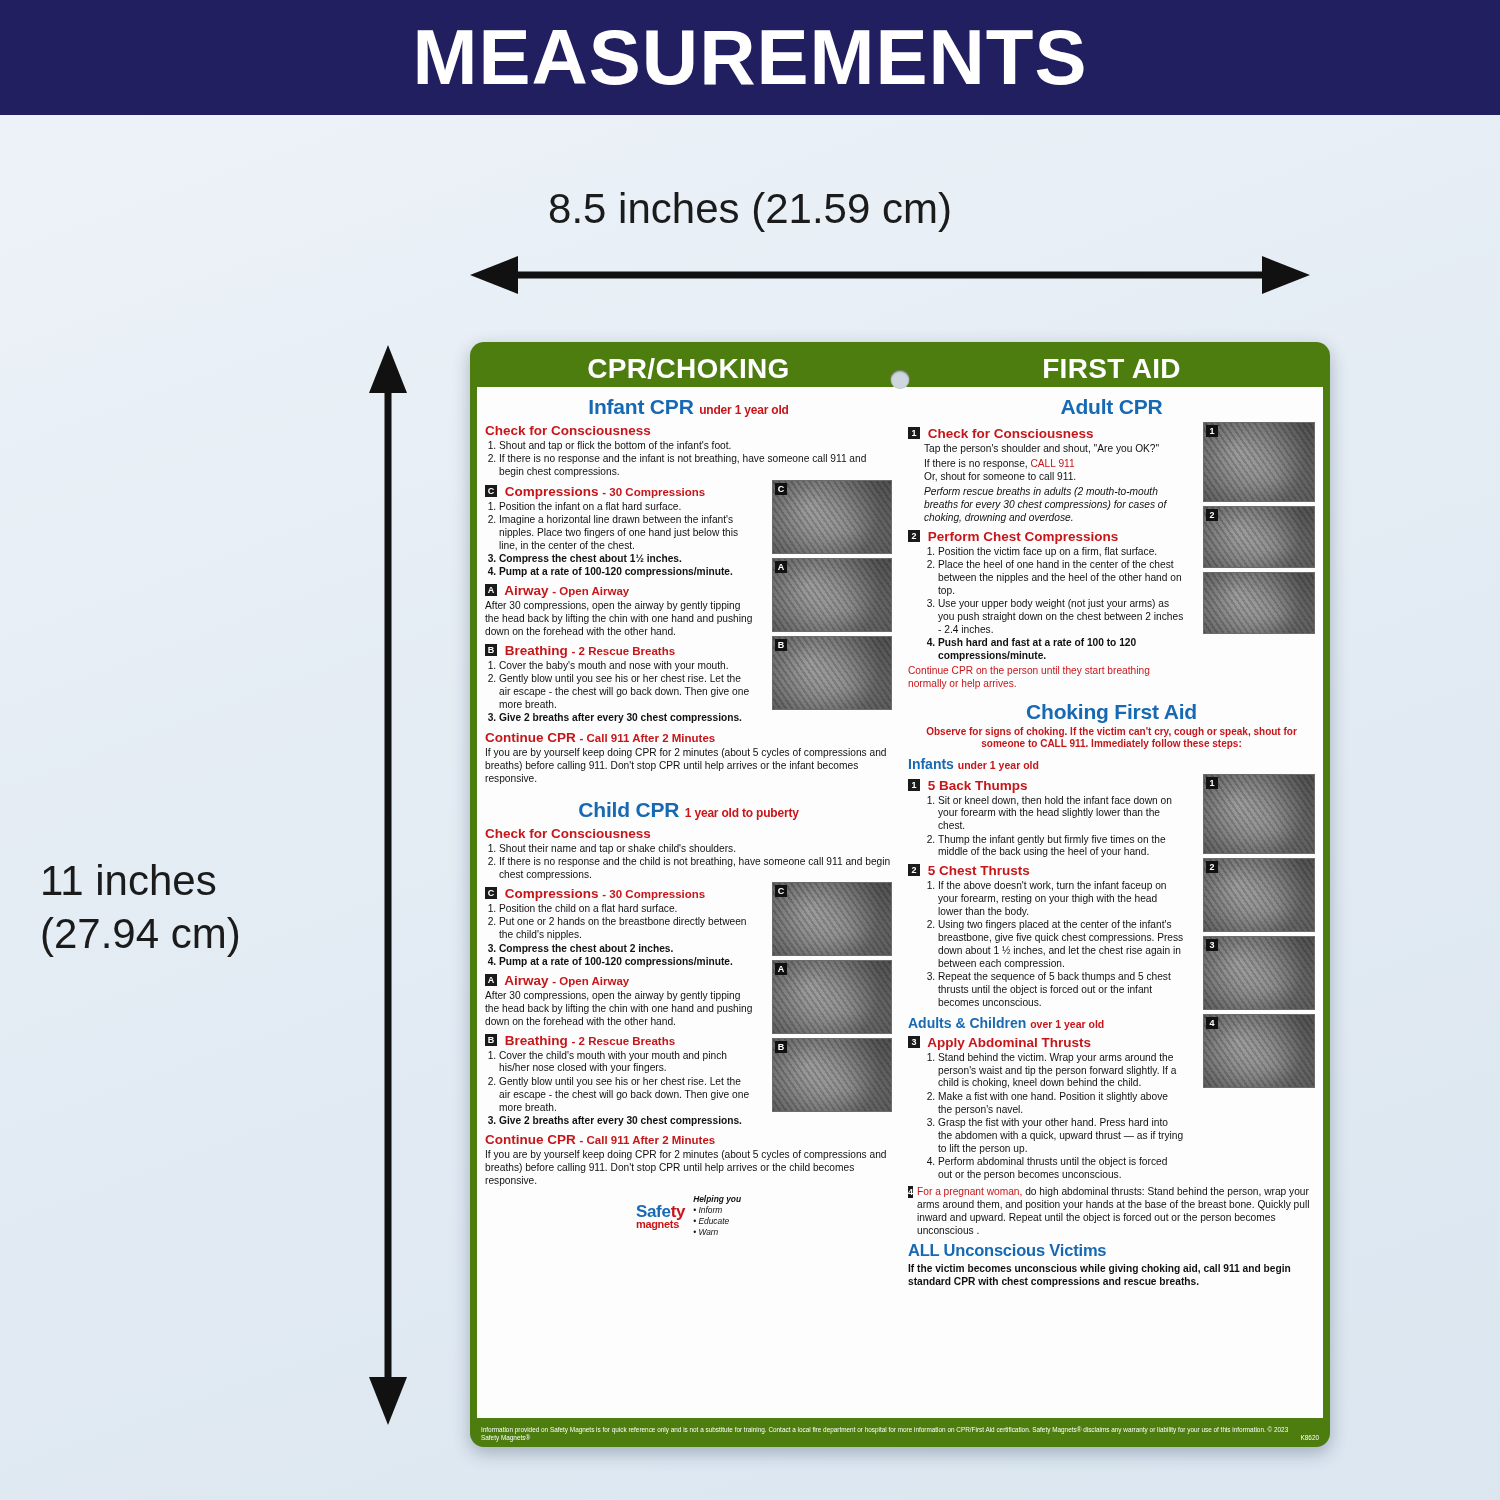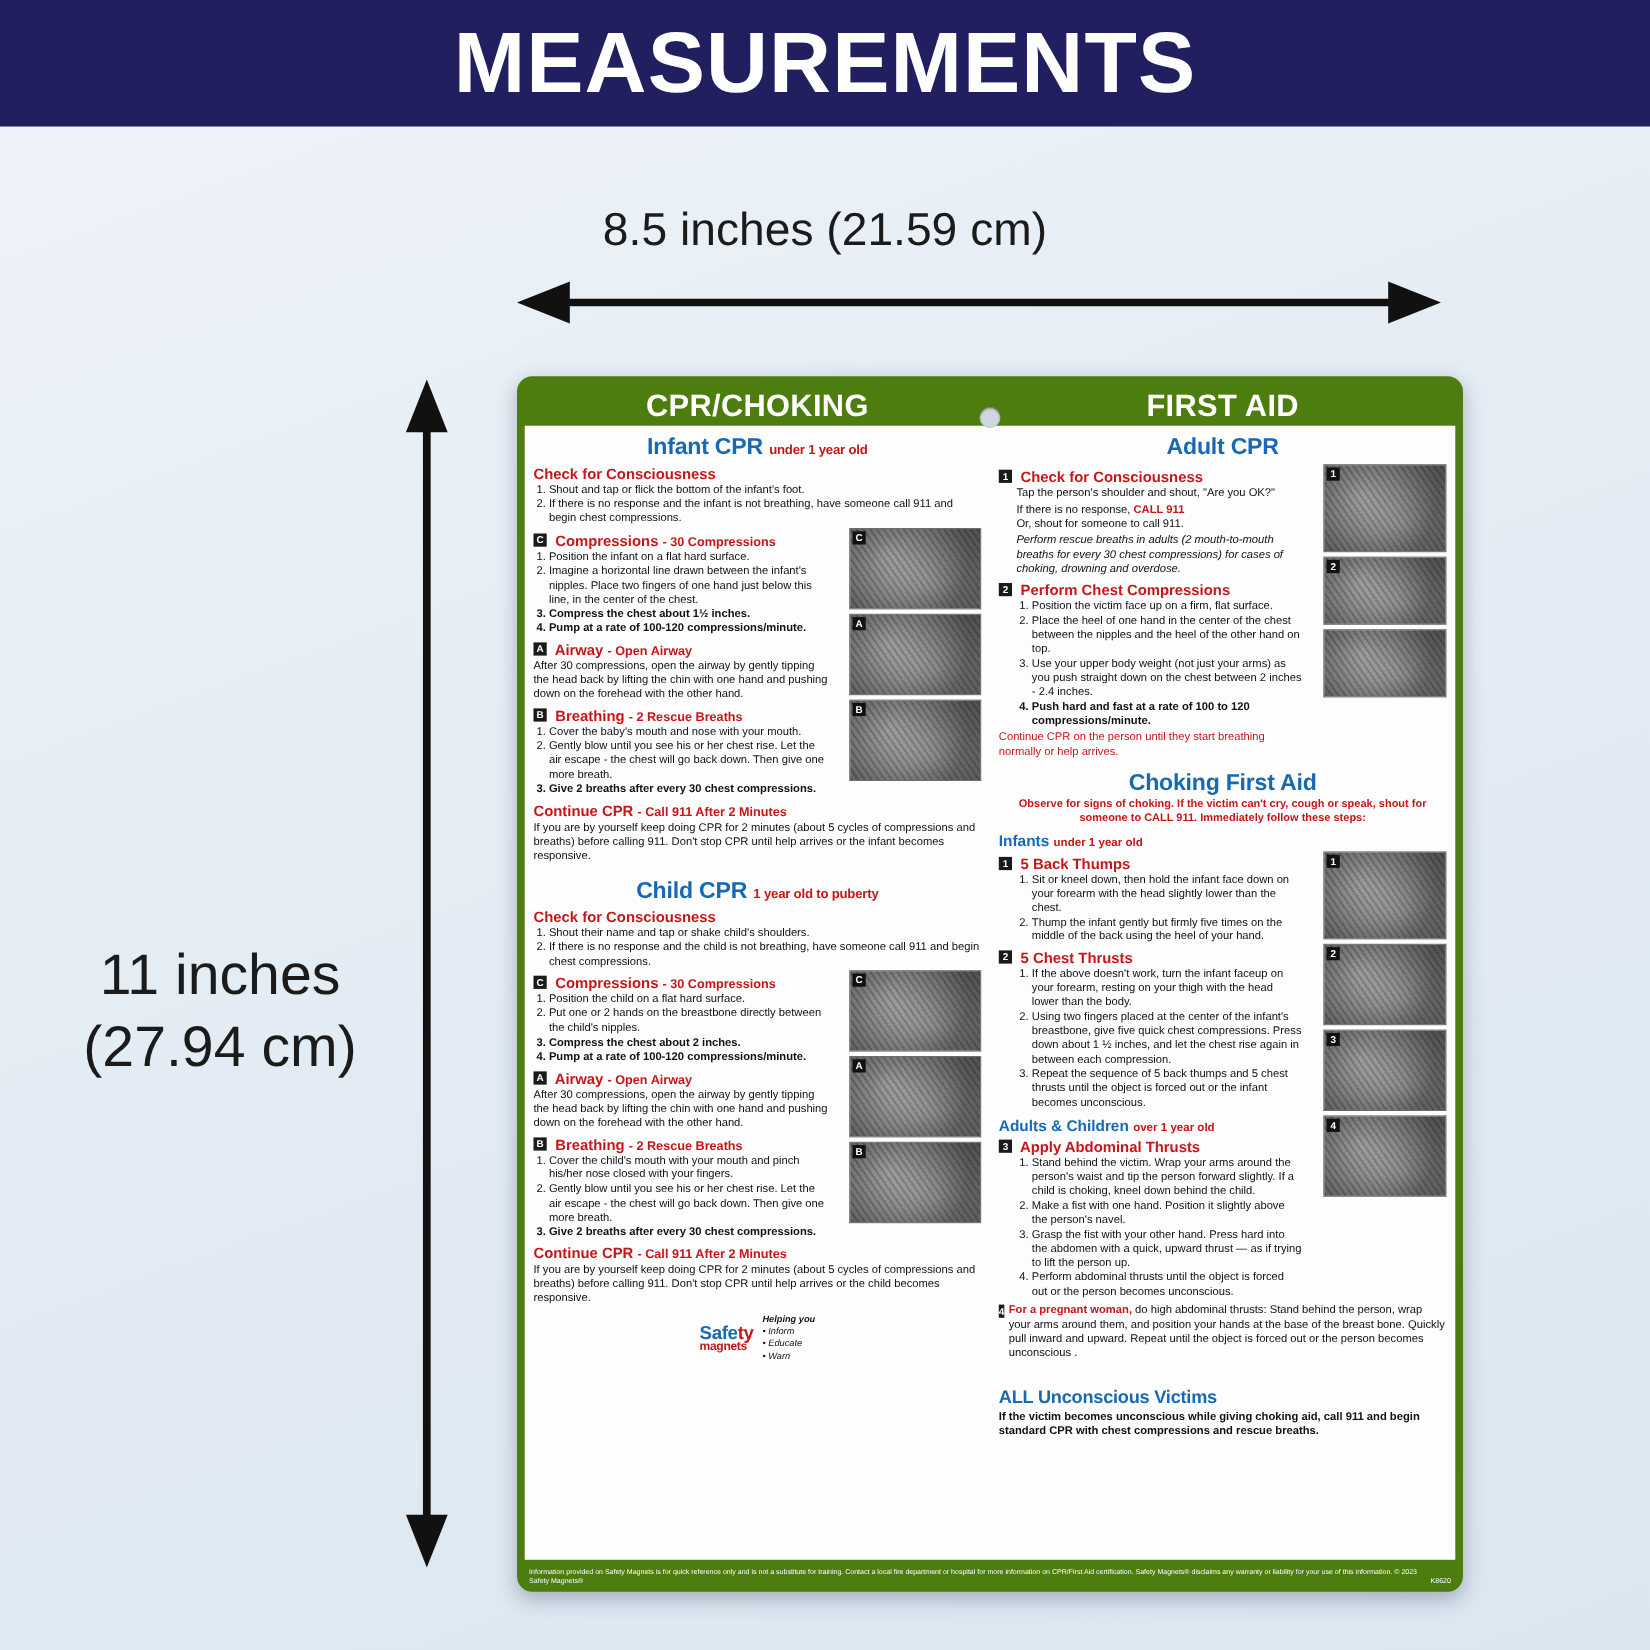--- a/index.html
+++ b/index.html
@@ -31,21 +31,21 @@
   }
   .width-arrow {
     position:absolute; left:470px; top:255px; width:840px; height:40px;
   }
   
   .height-arrow {
     position:absolute; left:368px; top:345px; width:40px; height:1080px;
   }
   .height-label {
     position:absolute; left:40px; top:855px; width:320px;
-    text-align:center; font-size:52px; color:#1b1b1b; line-height:1.25;
+    text-align:left; font-size:42px; color:#1b1b1b; line-height:1.25;
   }
   
   .poster-wrap {
     position:absolute; left:470px; top:342px; width:860px; height:1105px;
   }
   .poster {
     position:absolute; inset:0;
     background:#4d7c0f;
     border-radius:14px;
     box-shadow:0 6px 18px rgba(20,40,70,.30);
@@ -84,21 +84,21 @@
     margin:4px 0 2px 0; color:#c7161a; font-size:13.5px; font-weight:bold;
   }
   h3.red .thin { font-weight:bold; font-size:11.5px; }
   .blk { display:flex; gap:19px; }
   .txt { flex:1; min-width:0; }
   ol, ul { margin:0 0 0 14px; padding:0; }
   li { font-size:10.2px; line-height:1.26; color:#111; margin:0 0 .5px 0; }
   p.body { font-size:10.2px; line-height:1.27; color:#111; margin:1px 0 2px 0; }
   p.body.ital { font-style:italic; }
   .b { font-weight:bold; }
-  .redb { color:#c7161a; font-weight:bold; }
+  .redb { color:#c7161a; font-weight:normal; }
   .sqlabel {
     display:inline-block; width:12px; height:12px; background:#1a1a1a; color:#fff;
     font-size:9px; font-weight:bold; text-align:center; line-height:12px;
     margin-right:4px; vertical-align:2px;
   }
   .imgstack { width:120px; flex:0 0 120px; display:flex; flex-direction:column; gap:4px; }
   .imgstack.r { width:112px; flex:0 0 112px; }
   .ph {
     position:relative; width:100%; height:74px;
     background:
@@ -424,21 +424,21 @@
         </div>
       </div>
 
       <h3 class="red" style="display:flex;gap:0;align-items:flex-start">
         <span class="sqlabel">4</span>
         <span style="font-size:10.2px;line-height:1.26;font-weight:normal;color:#111">
           <span class="redb">For a pregnant woman,</span><span> do high abdominal thrusts: Stand behind the person, wrap your arms around them, and position your hands at the base of the breast bone. Quickly pull inward and upward. Repeat until the object is forced out or the person becomes unconscious .</span>
         </span>
       </h3>
 
-      <h2 class="sec" style="text-align:left;margin-top:24px;font-size:16.5px">ALL Unconscious Victims</h2>
+      <h2 class="sec" style="text-align:left;margin-top:4px;font-size:16.5px">ALL Unconscious Victims</h2>
       <p class="body b">If the victim becomes unconscious while giving choking aid, call 911 and begin standard CPR with chest compressions and rescue breaths.</p>
     </div>
   </div>
 
   <div class="legal">
     <span>Information provided on Safety Magnets is for quick reference only and is not a substitute for training. Contact a local fire department or hospital for more information on CPR/First Aid certification. Safety Magnets® disclaims any warranty or liability for your use of this information. © 2023 Safety Magnets®</span>
     <span class="sku">K8620</span>
   </div>
 
  </div>

